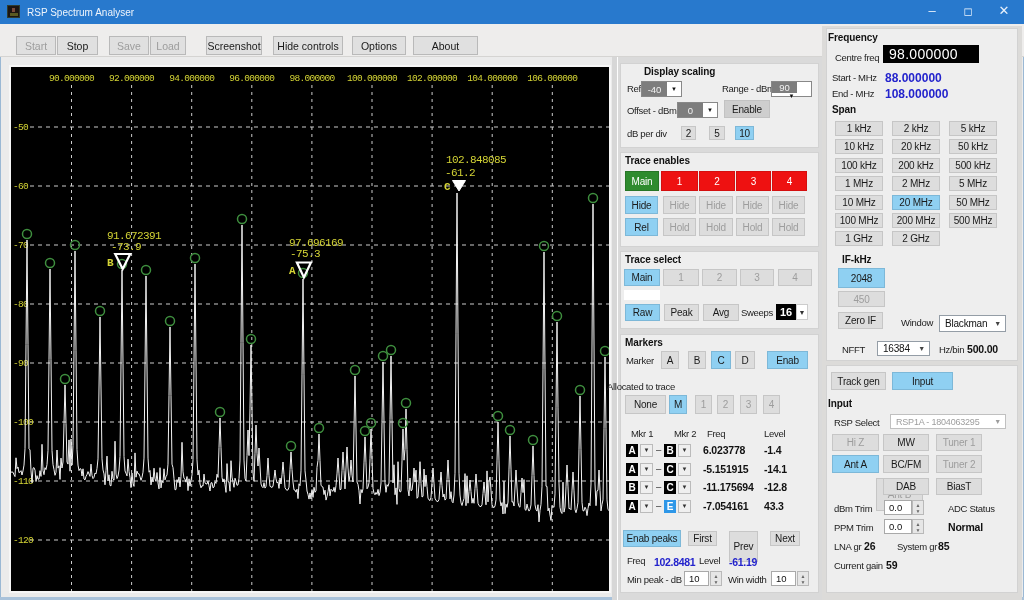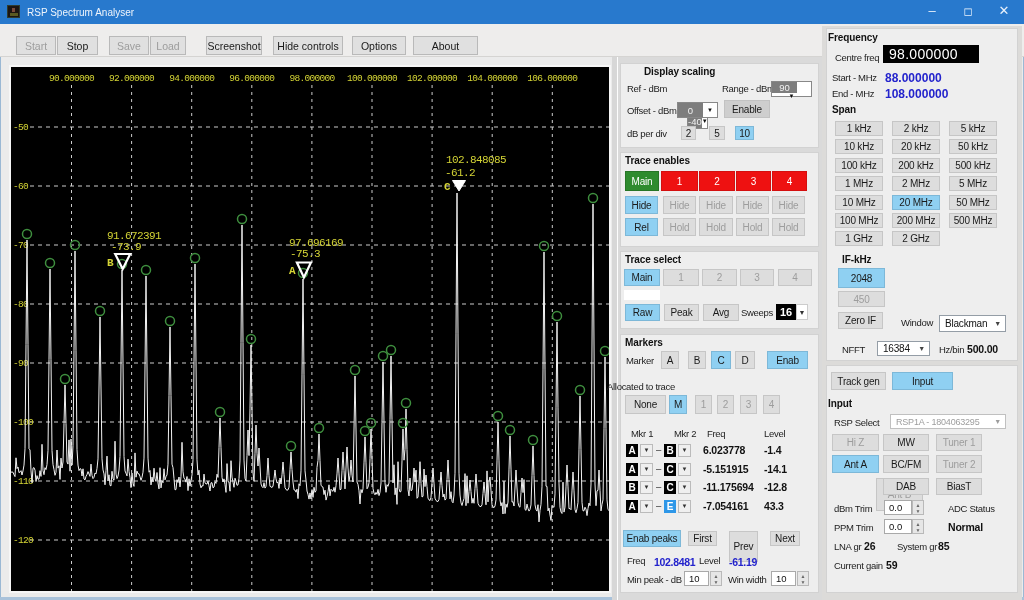--- a/index.html
+++ b/index.html
@@ -157,21 +157,21 @@
 </div>
 
 <div class="abs" style="left:612px;top:57px;width:6px;height:543px;background:#d7d7d7;border-right:1px solid #fdfdfd;"></div>
 
 <div class="abs" style="left:618px;top:57px;width:206px;height:543px;background:#dadada;"></div>
 <div class="abs" style="left:822px;top:26px;width:200px;height:574px;background:#dcdbd9;"></div>
 
 <div class="groupbox" style="left:620px;top:63px;width:199px;height:85px;"></div>
 <div class="cap" style="left:644px;top:66px;text-align:right;">Display scaling</div>
 <div class="lab" style="left:627px;top:83px;">Ref - dBm</div>
-<div class="dcombo" style="left:687px;top:81px;width:21px;height:16px;margin-top:32px;">
+<div class="dcombo" style="left:641px;top:81px;width:41px;height:16px;">
     <span class="dval" style="width:25px;">-40</span>
     <span class="darr">▼</span>
   </div>
 <div class="lab" style="left:722px;top:83px;">Range - dBm</div>
 <div class="dcombo" style="left:771px;top:81px;width:41px;height:16px;flex-direction:column;">
     <span class="dval" style="width:25px;">90</span>
     <span class="darr">▼</span>
   </div>
 <div class="lab" style="left:627px;top:105px;">Offset - dBm</div>
 <div class="dcombo" style="left:677px;top:102px;width:41px;height:16px;">

